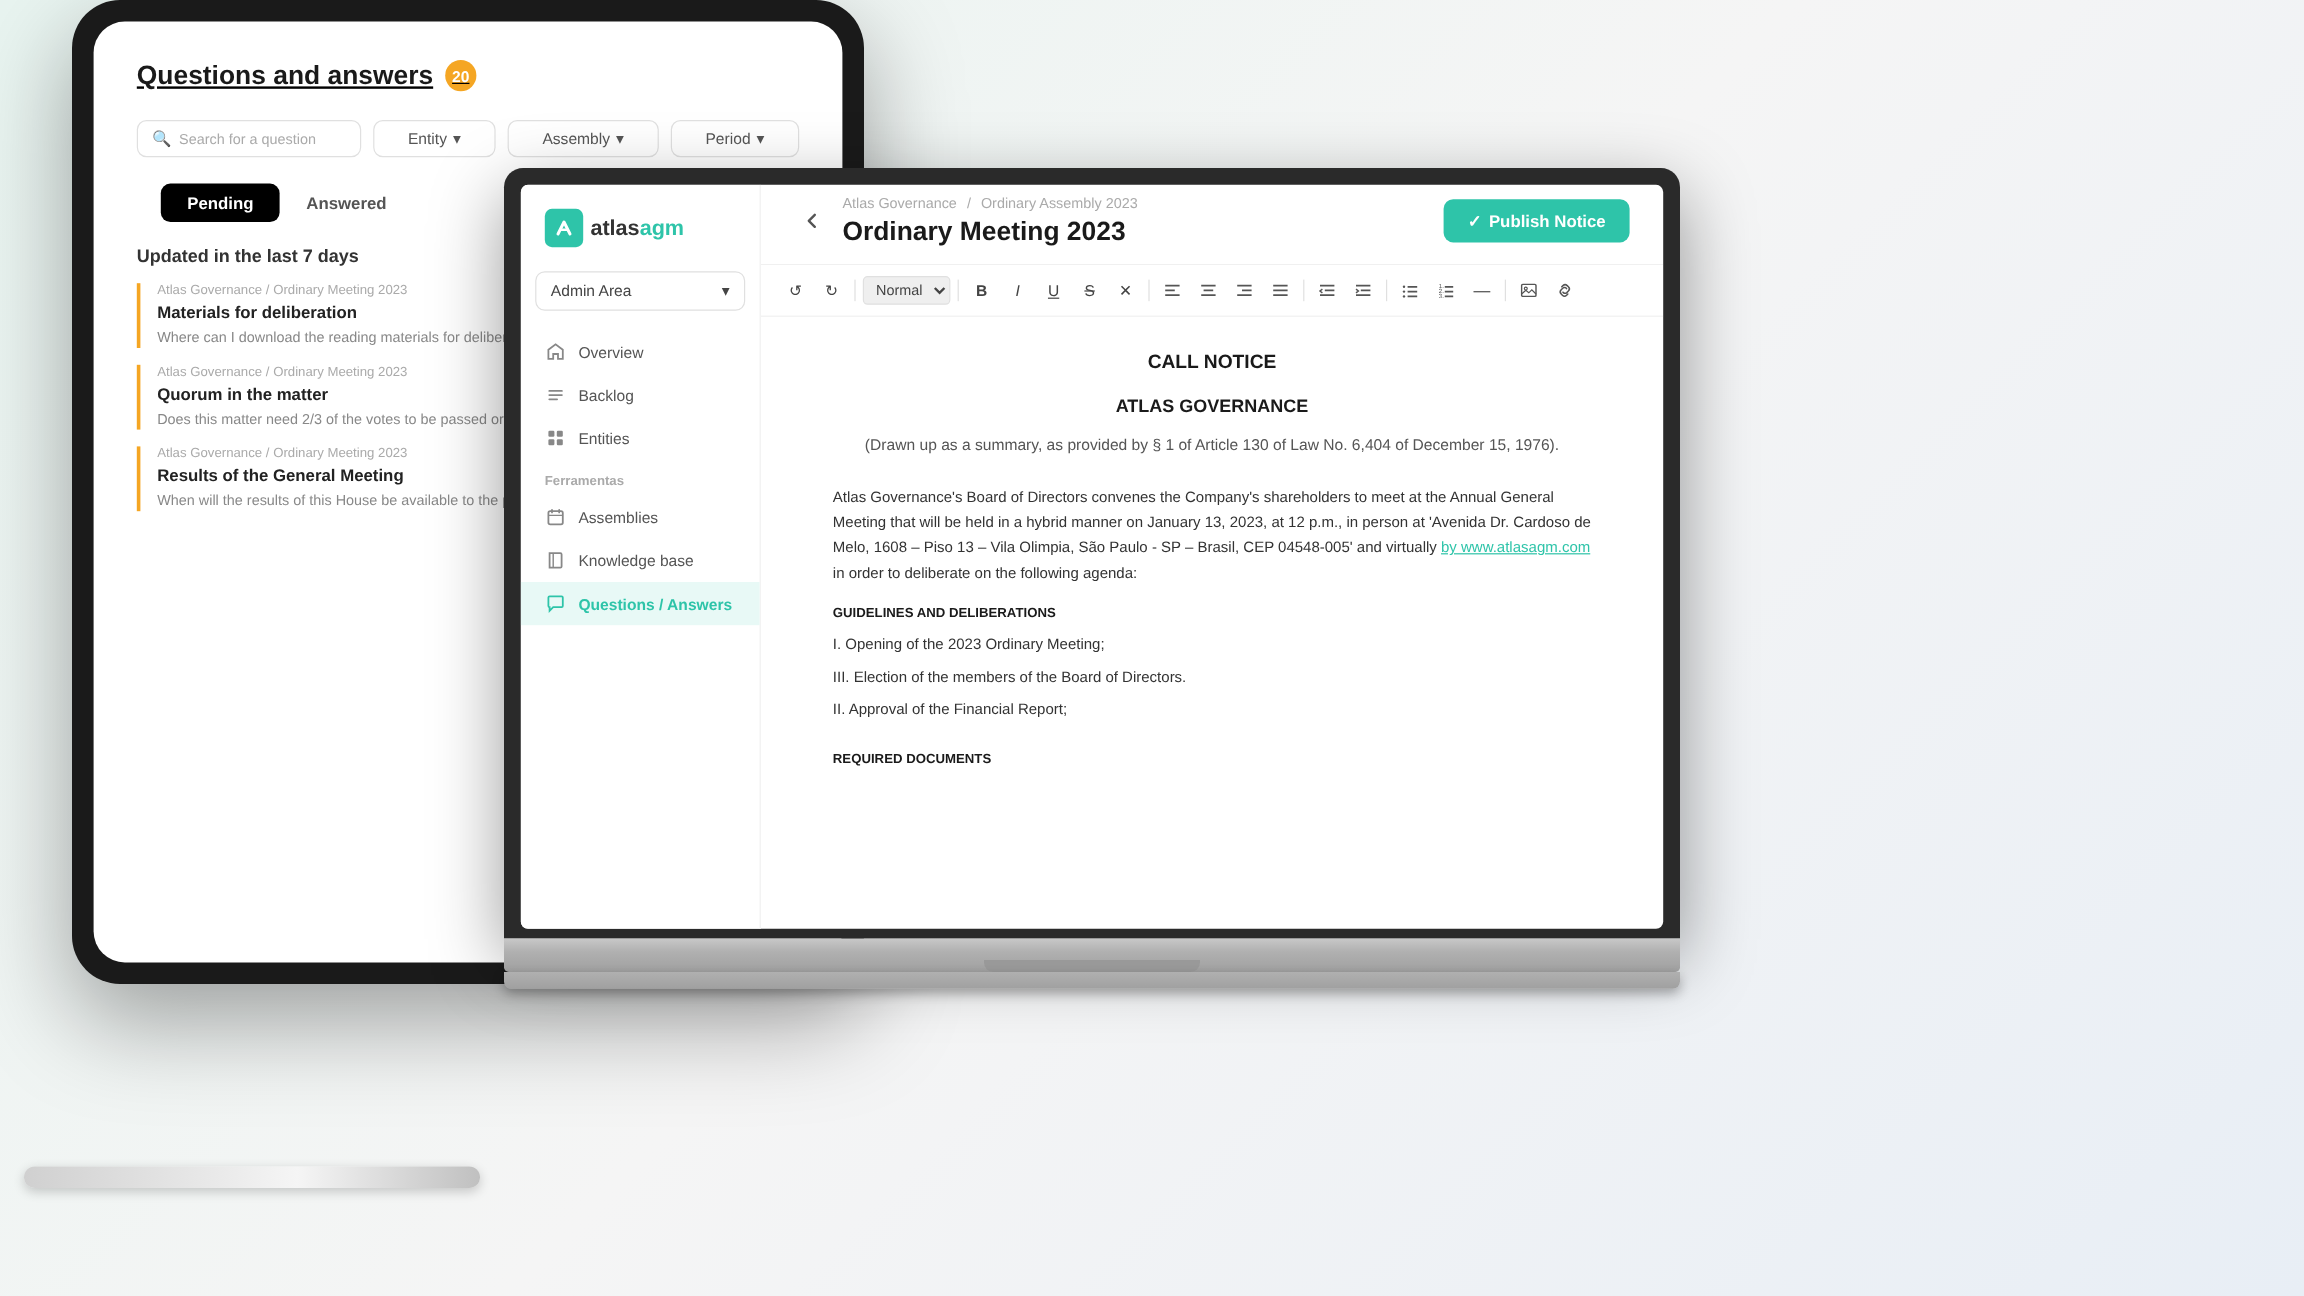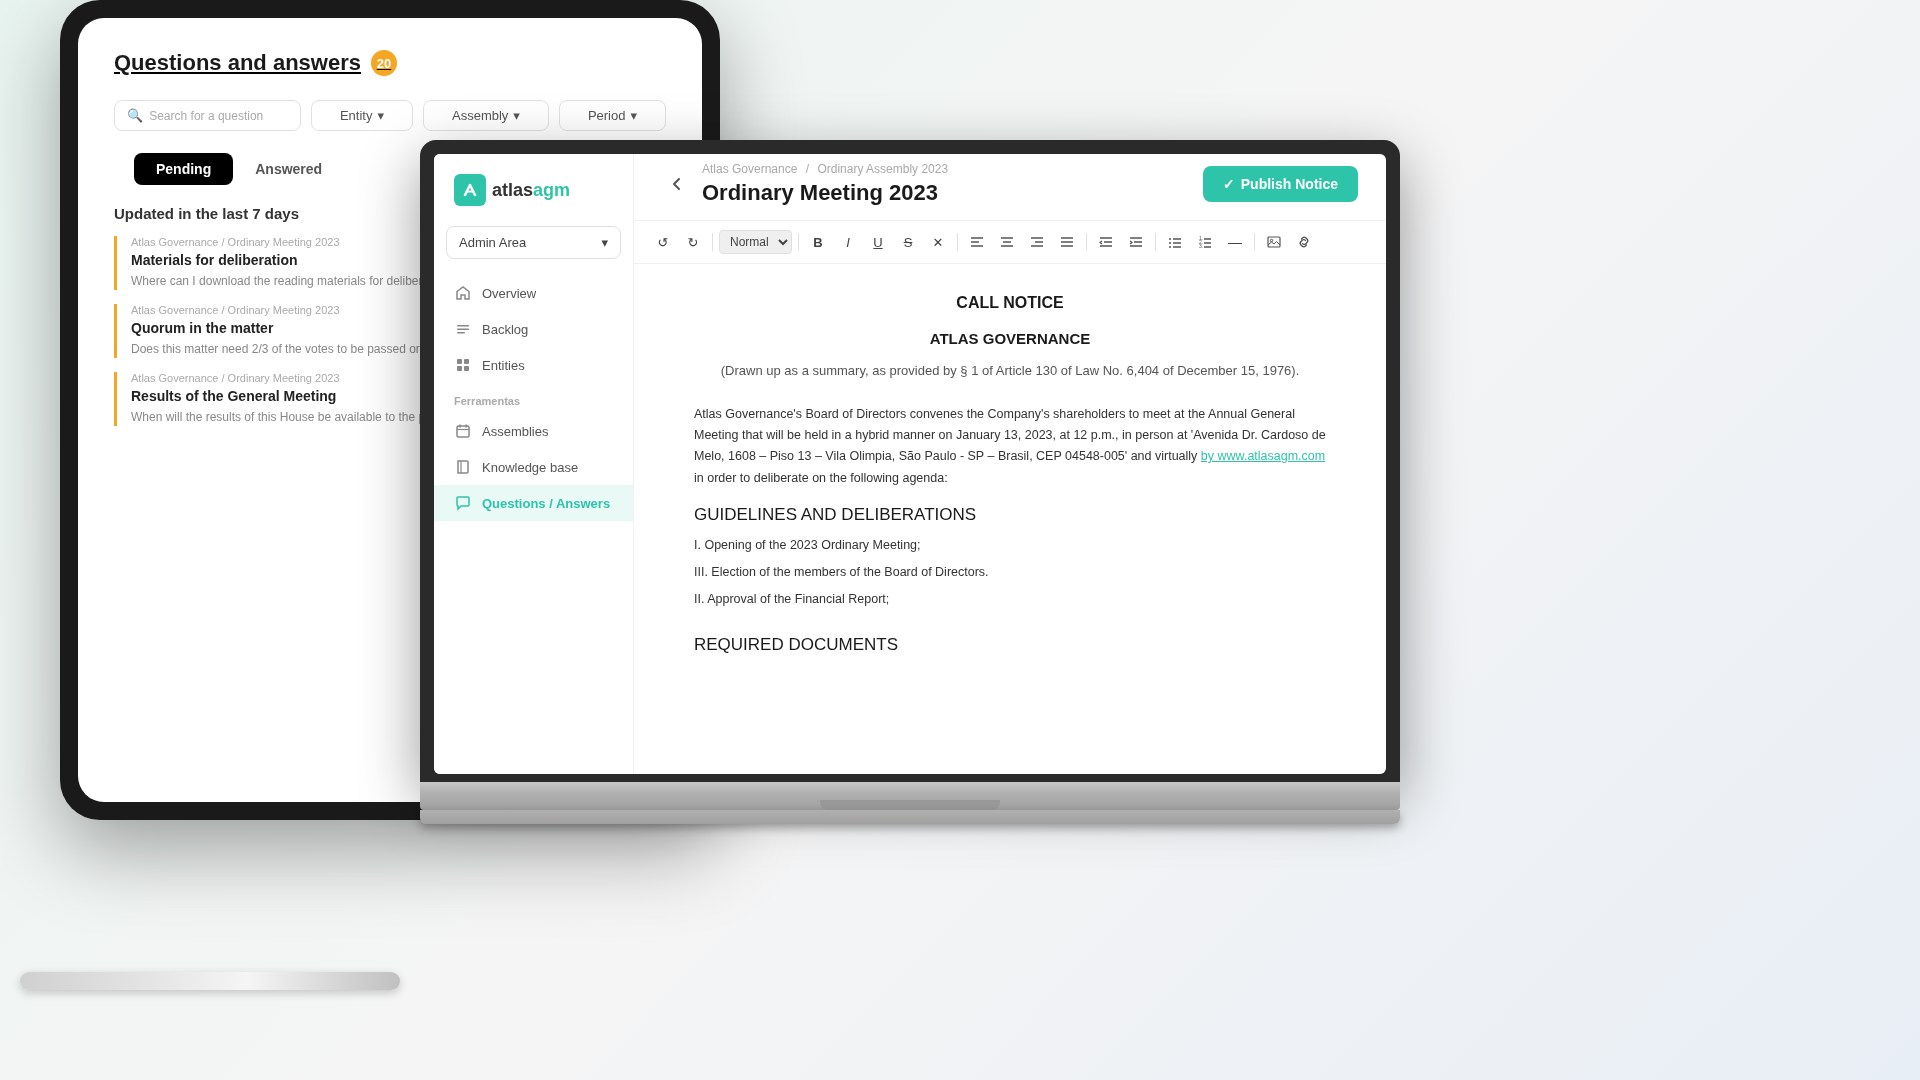--- a/index.html
+++ b/index.html
@@ -411,22 +411,22 @@
       margin-bottom: 22px;
       line-height: 1.6;
     }
     .doc-paragraph {
       font-size: 12.5px;
       color: #333;
       line-height: 1.7;
       margin-bottom: 16px;
     }
     .doc-section-title {
-      font-size: 17px;
-      font-weight: 400;
+      font-size: 11px;
+      font-weight: 700;
       color: #1a1a1a;
       margin-bottom: 10px;
     }
     .doc-list-item {
       font-size: 12.5px;
       color: #333;
       line-height: 1.7;
       margin-bottom: 6px;
     }
     .doc-link {

